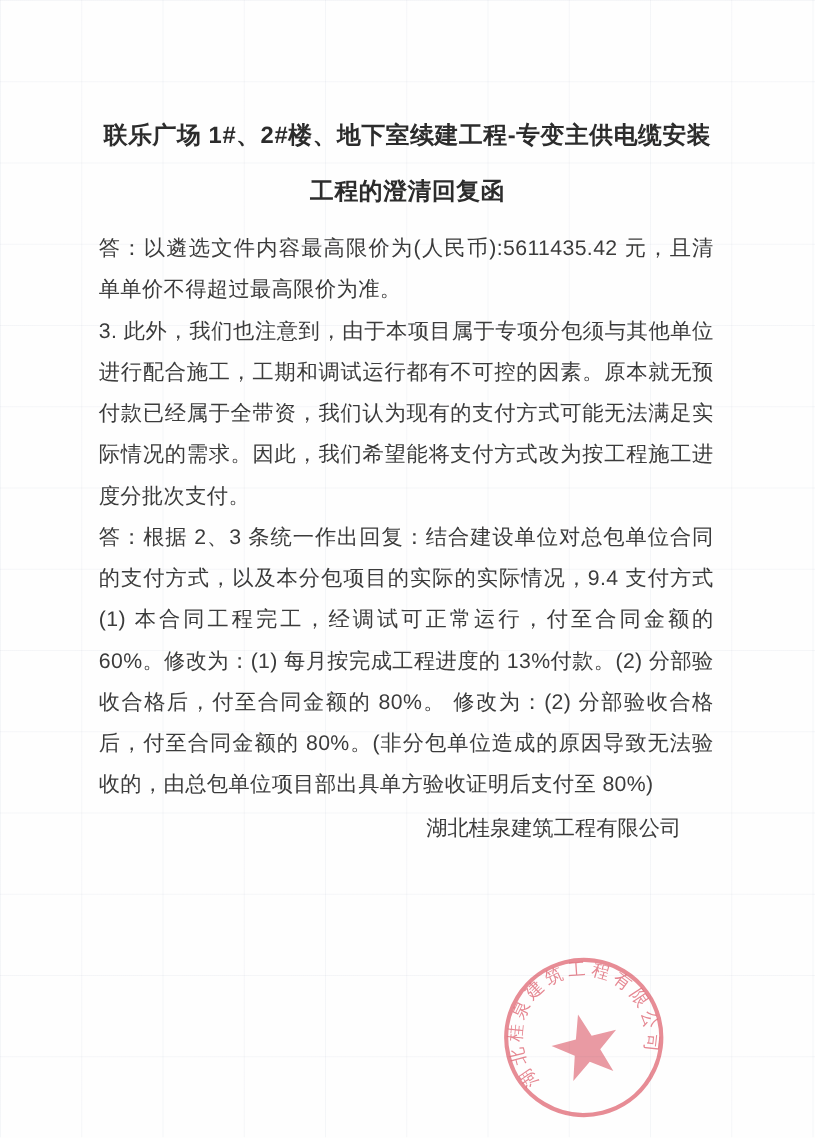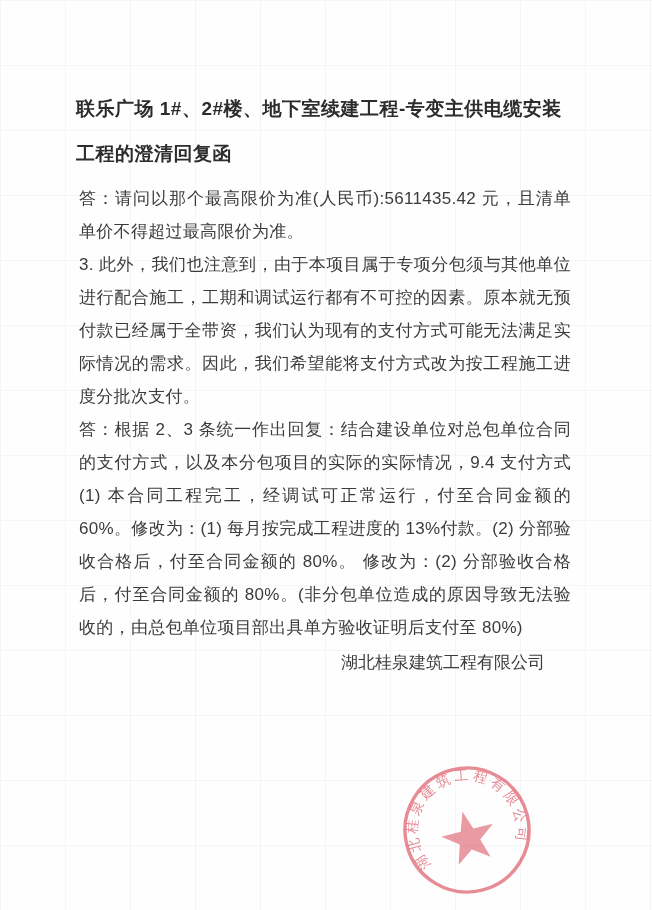--- a/index.html
+++ b/index.html
@@ -19,20 +19,21 @@
     overflow: hidden;
     color: #3b3b3b;
   }
 
   .doc-title {
     margin: 86px auto 0 auto;
     width: 500px;
     font-size: 19px;
     font-weight: bold;
     line-height: 45px;
+    text-align: center;
     color: #2c2c2c;
     letter-spacing: 0.5px;
   }
 
   .doc-body {
     margin: 6px 0 0 79px;
     width: 492px;
     font-size: 17px;
     line-height: 33px;
     text-align: justify;
@@ -64,21 +65,21 @@
   }
 </style>
 </head>
 <body>
 
 <div class="page">
 
   <h1 class="doc-title">联乐广场 1#、2#楼、地下室续建工程-专变主供电缆安装工程的澄清回复函</h1>
 
   <div class="doc-body">
-    <p>答：请问以那个最高限价为准(人民币):5611435.42 元，且清单单价不得超过最高限价为准。</p>
+    <p>答：以遴选文件内容最高限价为(人民币):5611435.42 元，且清单单价不得超过最高限价为准。</p>
     <p>3. 此外，我们也注意到，由于本项目属于专项分包须与其他单位进行配合施工，工期和调试运行都有不可控的因素。原本就无预付款已经属于全带资，我们认为现有的支付方式可能无法满足实际情况的需求。因此，我们希望能将支付方式改为按工程施工进度分批次支付。</p>
     <p>答：根据 2、3 条统一作出回复：结合建设单位对总包单位合同的支付方式，以及本分包项目的实际的实际情况，9.4 支付方式 (1) 本合同工程完工，经调试可正常运行，付至合同金额的 60%。修改为：(1) 每月按完成工程进度的 13%付款。(2) 分部验收合格后，付至合同金额的 80%。 修改为：(2) 分部验收合格后，付至合同金额的 80%。(非分包单位造成的原因导致无法验收的，由总包单位项目部出具单方验收证明后支付至 80%)</p>
   </div>
 
   <div class="signature-block">
     <div class="signature-company">湖北桂泉建筑工程有限公司</div>
 
   </div>
 
   <svg class="seal" viewBox="0 0 170 170" aria-hidden="true">

